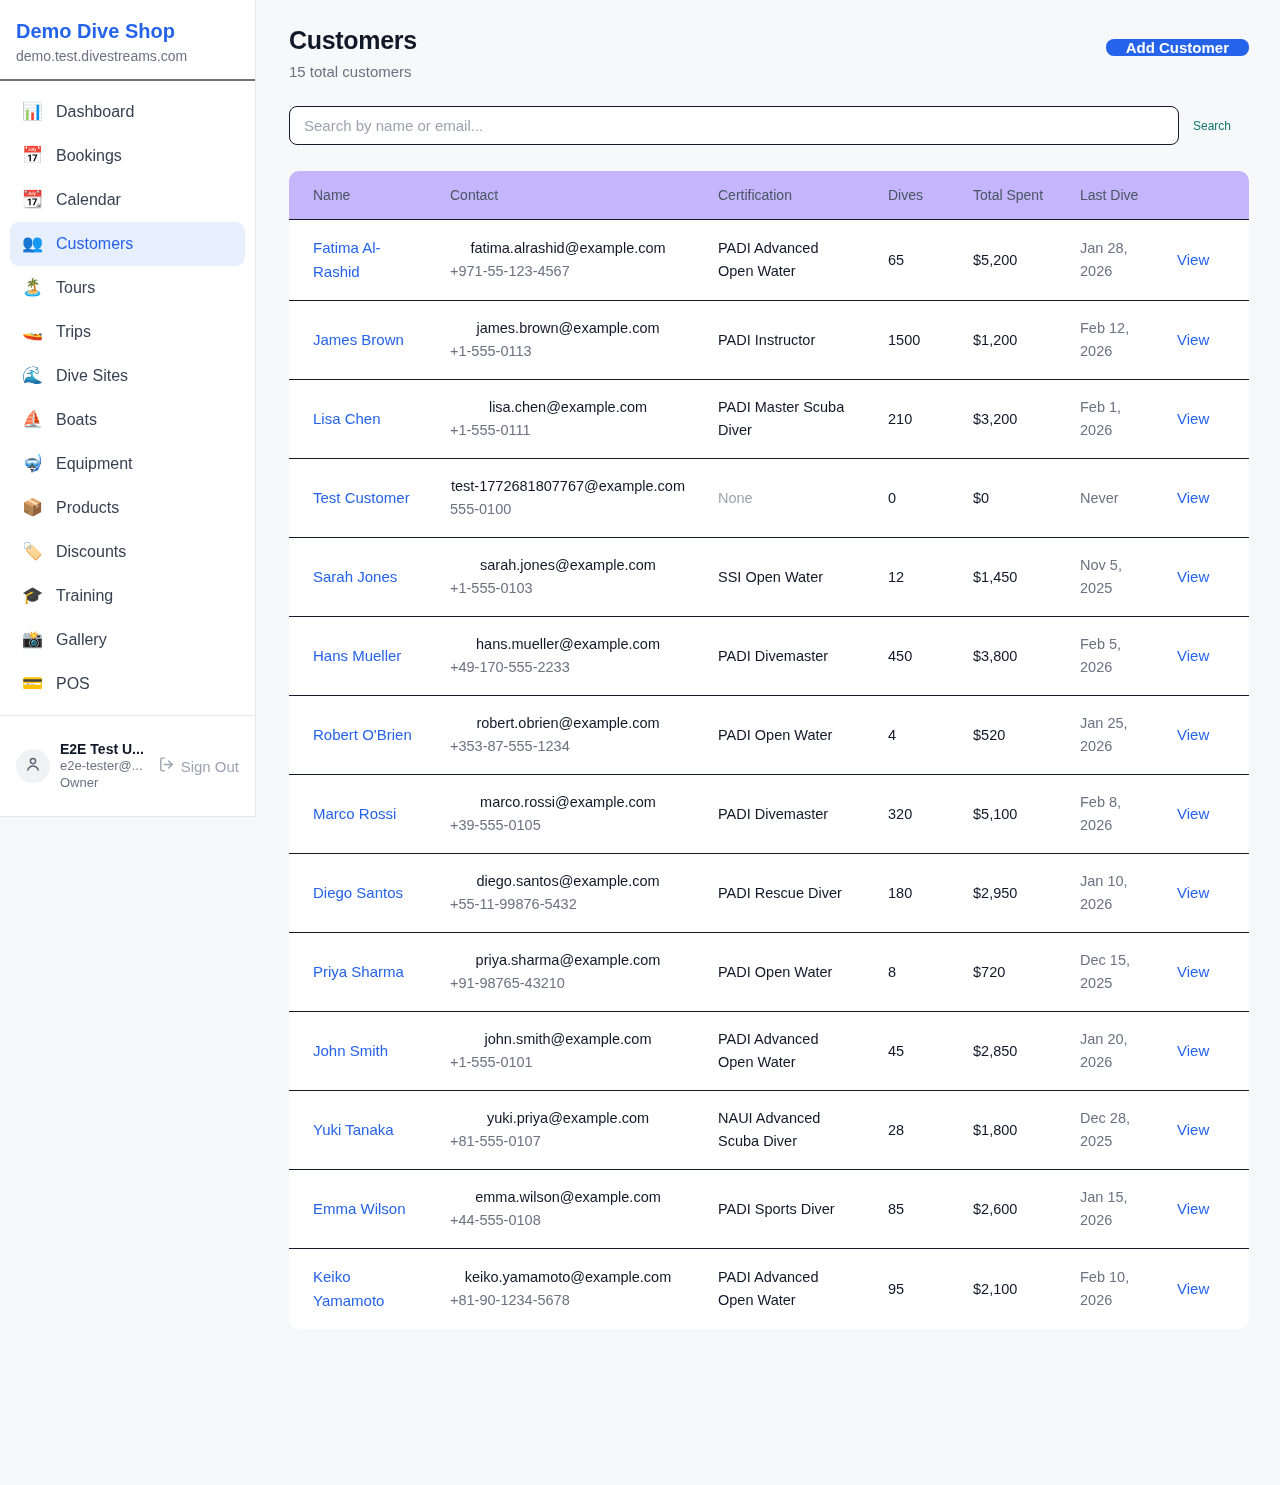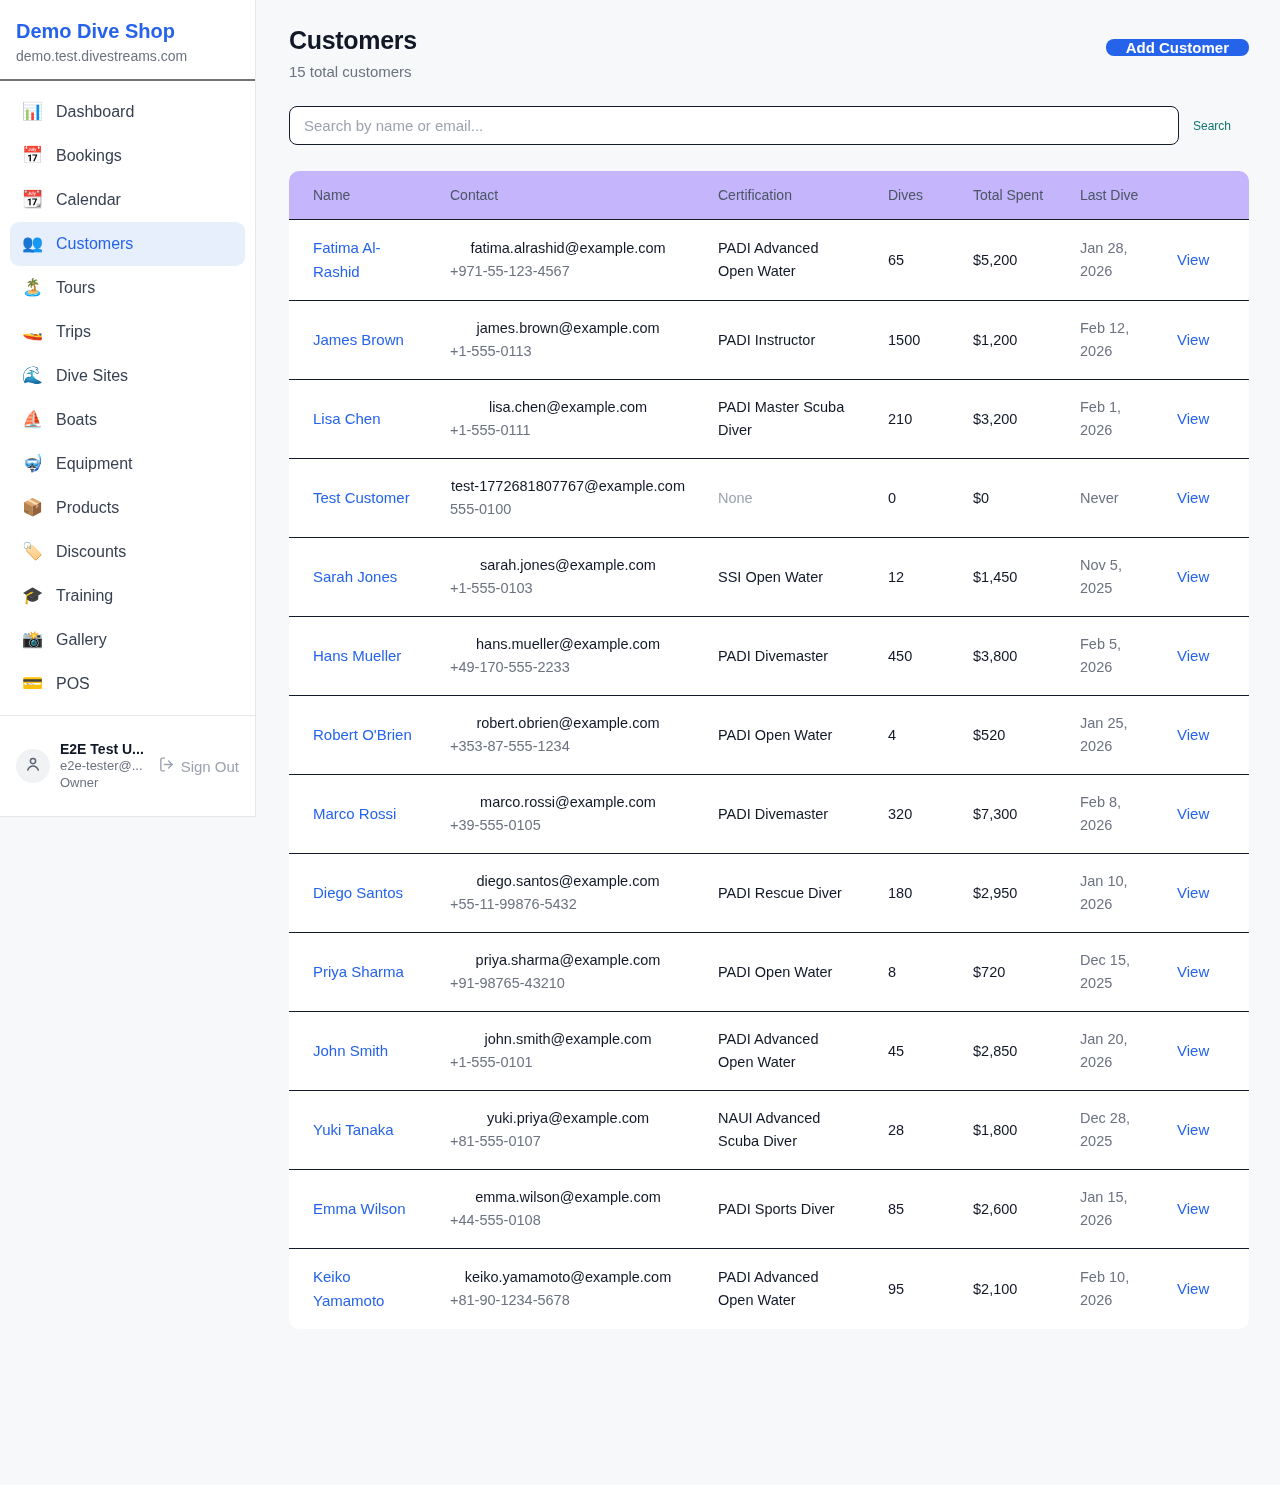--- a/index.html
+++ b/index.html
@@ -305,21 +305,21 @@
     <td><a class="view-link">View</a></td>
   </tr>
           <tr>
     <td><a class="cust-name">Marco Rossi</a></td>
     <td>
       <div class="contact-email">marco.rossi@example.com</div>
       <div class="contact-phone">+39-555-0105</div>
     </td>
     <td><span class="cert">PADI Divemaster</span></td>
     <td><span class="dives">320</span></td>
-    <td><span class="spent">$7,300</span></td>
+    <td><span class="spent">$5,100</span></td>
     <td><span class="last-dive">Feb 8, 2026</span></td>
     <td><a class="view-link">View</a></td>
   </tr>
           <tr>
     <td><a class="cust-name">Diego Santos</a></td>
     <td>
       <div class="contact-email">diego.santos@example.com</div>
       <div class="contact-phone">+55-11-99876-5432</div>
     </td>
     <td><span class="cert">PADI Rescue Diver</span></td>

